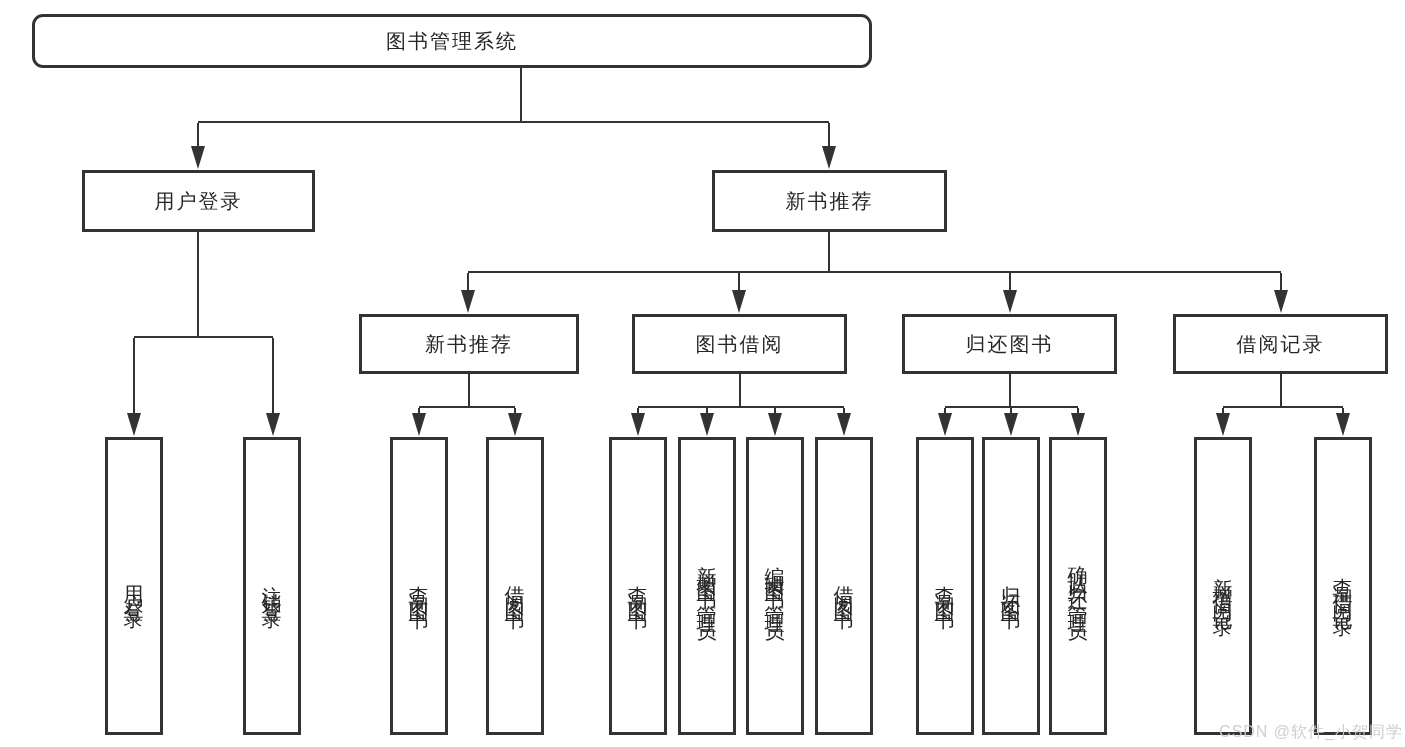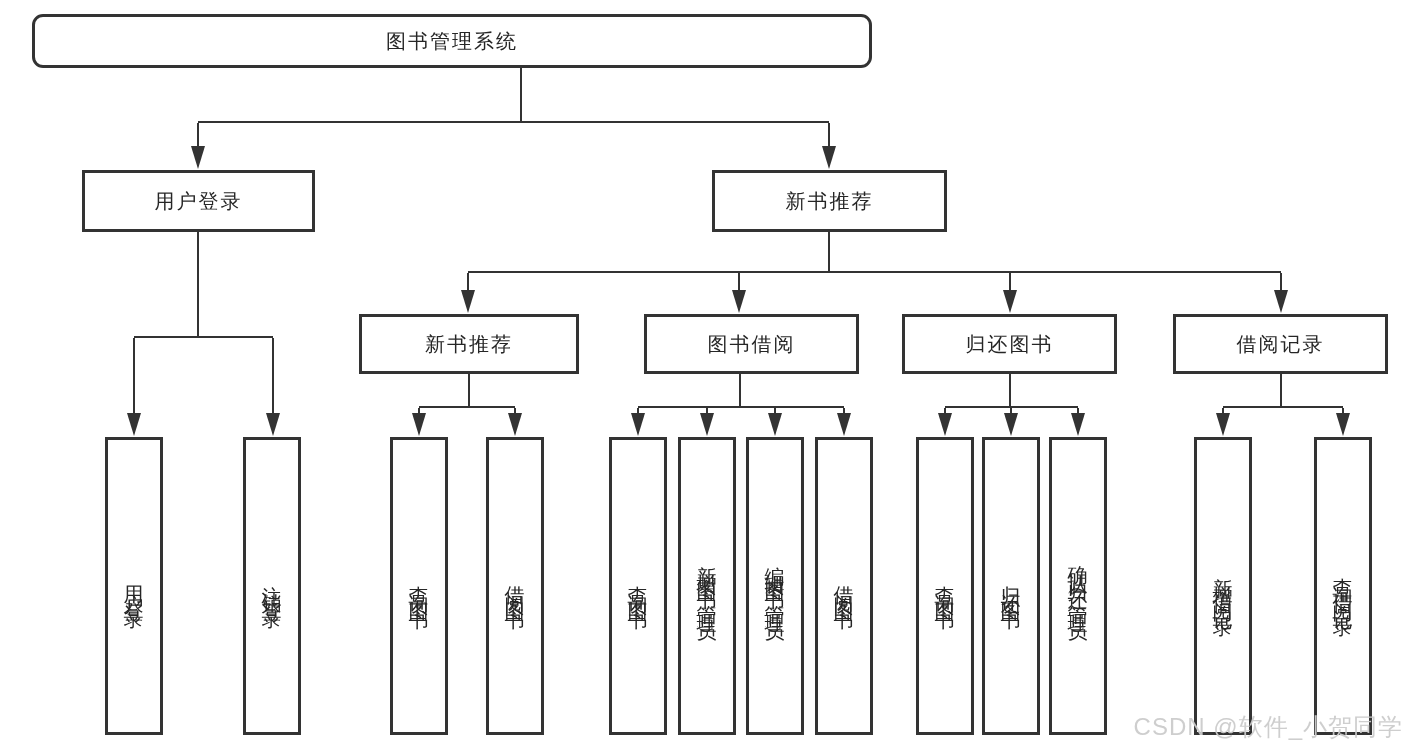--- a/index.html
+++ b/index.html
@@ -32,33 +32,33 @@
     text-orientation:mixed;
     text-align:center;
     line-height:52px;
     font-size:20px;
     letter-spacing:8px;
   }
   .root{left:32px;top:14px;width:840px;height:54px;border-radius:11px;}
   .b-user{left:82px;top:170px;width:233px;height:62px;}
   .b-mgmt{left:712px;top:170px;width:235px;height:62px;}
   .g-new{left:359px;top:314px;width:220px;height:60px;}
-  .g-borrow{left:632px;top:314px;width:215px;height:60px;margin-left:12px;}
+  .g-borrow{left:632px;top:314px;width:215px;height:60px;}
   .g-current{left:902px;top:314px;width:215px;height:60px;}
   .g-record{left:1173px;top:314px;width:215px;height:60px;}
   .l1{left:105px;}  .l2{left:243px;}
   .l3{left:390px;}  .l4{left:486px;}
   .l5{left:609px;}  .l6{left:678px;}
   .l7{left:746px;}  .l8{left:815px;}
   .l9{left:916px;}  .l10{left:982px;}
   .l11{left:1049px;}
   .l12{left:1194px;} .l13{left:1314px;}
   .watermark{
     position:absolute;right:2px;bottom:4px;z-index:6;
-    font-size:24px;letter-spacing:1px;
+    font-size:16px;letter-spacing:1px;
     color:rgba(203,203,203,0.95);
     white-space:nowrap;
   }
 </style>
 </head>
 <body>
 
 <div class="canvas">
 
   <svg class="wires" width="1405" height="747" viewBox="0 0 1405 747" xmlns="http://www.w3.org/2000/svg">

